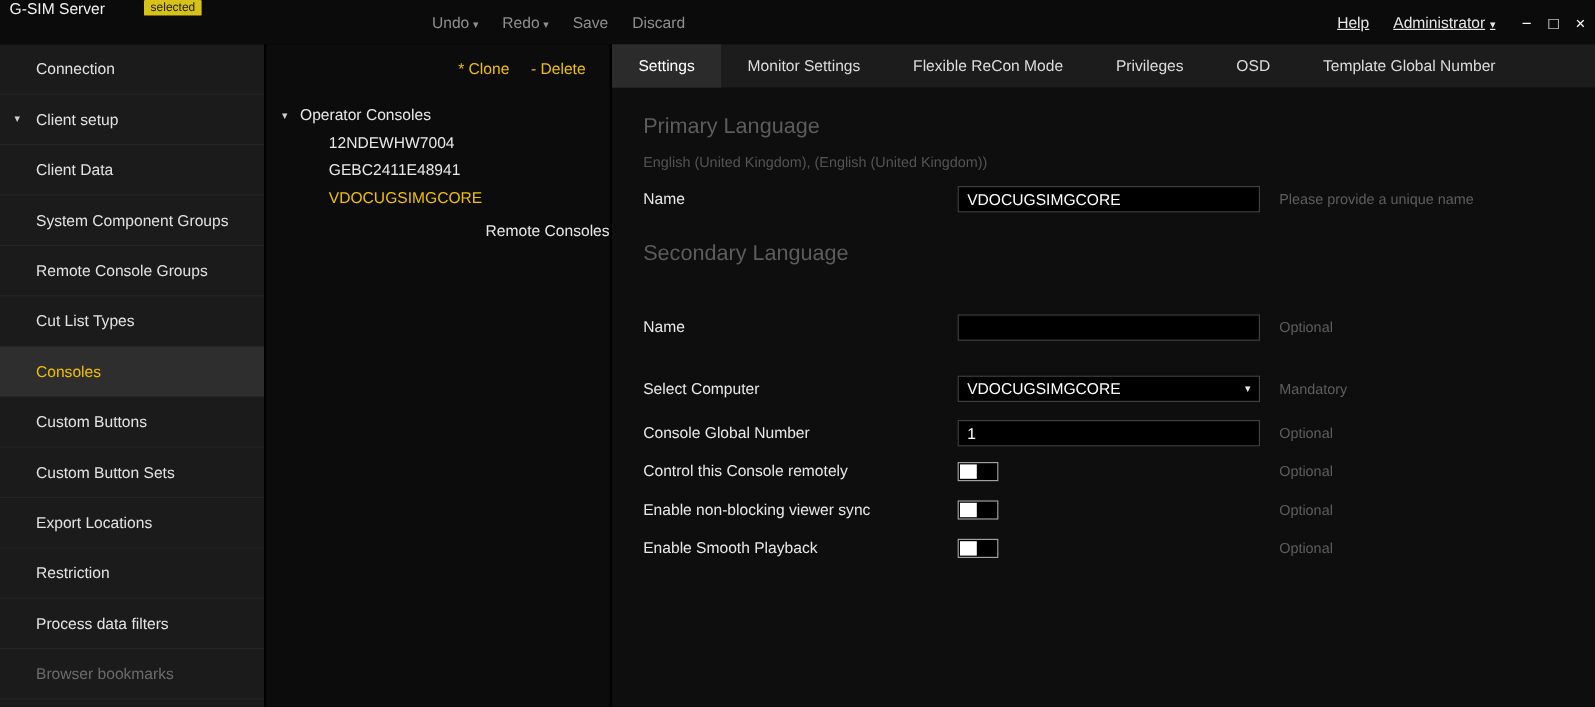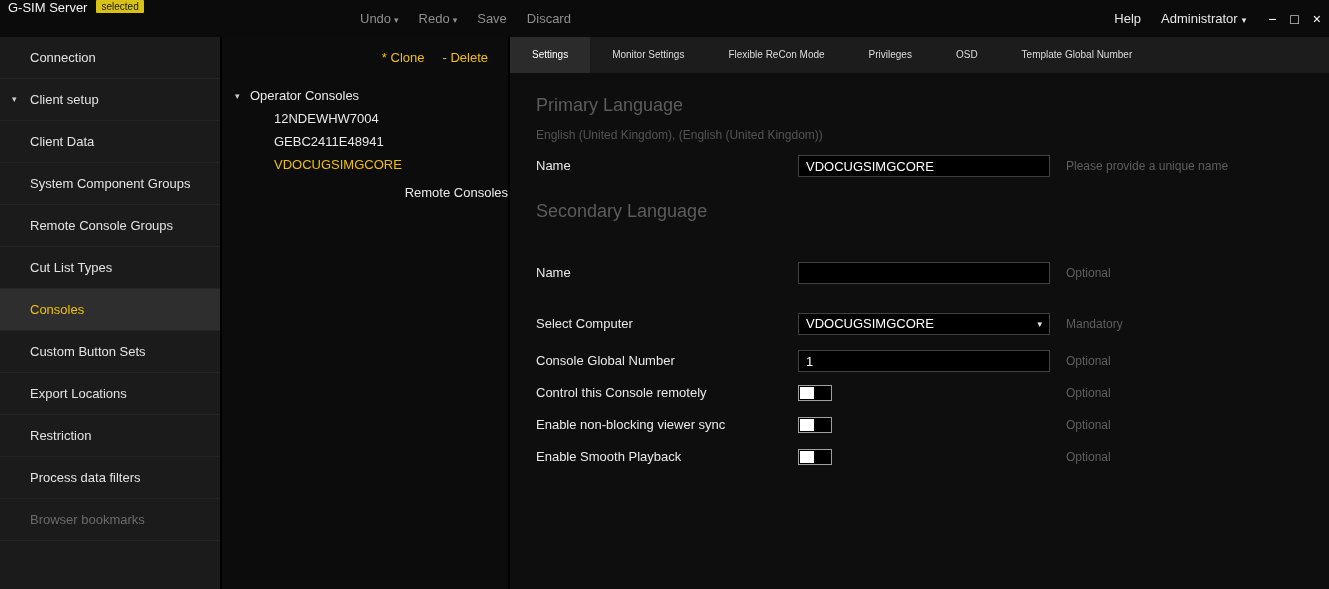--- a/index.html
+++ b/index.html
@@ -6,28 +6,28 @@
   html,body { width:1329px; height:589px; overflow:hidden; background:#000; 
               font-family:"Liberation Sans", sans-serif; }
 
   
   .titlebar { position:absolute; left:0; top:0; width:1329px; height:37px;
               background:#0b0b0b; }
   .tb-left { position:absolute; left:8px; top:0; height:37px; display:flex;
              align-items:flex-start; gap:9px; }
   .app-title { color:#f2f2f2; font-size:13px; }
   .badge { background:#d8c21a; color:#1a1a00; font-size:10px; padding:1px 5px;
-           border-radius:1px; }
+           border-radius:1px;margin-left:24px; }
   .tb-center { position:absolute; left:360px; top:0; height:37px; display:flex;
                align-items:center; gap:20px; }
   .tb-item { color:#8f8f8f; font-size:13px; cursor:default; white-space:nowrap; }
   .tb-item .caret { font-size:9px; color:#8f8f8f; margin-left:3px; }
   .tb-right { position:absolute; right:8px; top:0; height:37px; display:flex;
               align-items:center; gap:20px; }
-  .tb-text { color:#e6e6e6; font-size:13px; white-space:nowrap; }
+  .tb-text { color:#e6e6e6; font-size:13px; white-space:nowrap;text-decoration:underline; }
   .tb-text .caret { font-size:9px; margin-left:4px; }
   .win-controls { display:flex; align-items:center; gap:14px; margin-left:2px; }
   .win-btn { color:#fff; font-size:14px; line-height:14px; cursor:default; }
 
   
   .sidebar { position:absolute; left:0; top:37px; width:220px; height:552px;
              background:#1b1b1b; }
   .side-item { position:relative; height:42px; line-height:41px; padding-left:30px;
                color:#e2e2e2; font-size:13px; border-bottom:1px solid #242424;
                cursor:default; white-space:nowrap; }
@@ -49,21 +49,21 @@
                 font-size:13px; cursor:default; }
   .tree-child.selected { color:#f0c000; }
   .tree-root2 { height:22px; line-height:22px; padding-left:28px; margin-top:6px;
                 color:#e8e8e8; font-size:13px; cursor:default;text-align:right; }
 
   
   .main { position:absolute; left:509px; top:37px; width:820px; height:552px;
           background:#0e0e0e; border-left:1px solid #000; }
   .tabbar { position:absolute; left:0; top:0; width:820px; height:36px;
             background:#1c1c1c; display:flex; }
-  .tab { height:36px; line-height:36px; padding:0 22px; color:#dcdcdc; font-size:10px;
+  .tab { height:36px; line-height:36px; padding:0 22px; color:#dcdcdc; font-size:13px;
          cursor:default; white-space:nowrap; }
   .tab.active { background:#2b2b2b; color:#fff; }
 
   .content { position:absolute; left:0; top:36px; width:799px; height:516px;padding-left:38px; }
   .section-h { position:absolute; left:26px; color:#5c5c5c; font-size:18px;
                font-weight:400; }
   .section-sub { position:absolute; left:26px; color:#545454; font-size:12px; }
   .row { position:absolute; left:0; width:820px; height:24px; }
   .row .f-label { position:absolute; left:26px; top:0; line-height:24px;
                   color:#e8e8e8; font-size:13px; white-space:nowrap; }
@@ -111,20 +111,21 @@
   <div class="side-item"><span>Connection</span></div>
   <div class="side-item">
     <span class="side-caret">▾</span>
     <span>Client setup</span>
   </div>
   <div class="side-item"><span>Client Data</span></div>
   <div class="side-item"><span>System Component Groups</span></div>
   <div class="side-item"><span>Remote Console Groups</span></div>
   <div class="side-item"><span>Cut List Types</span></div>
   <div class="side-item selected"><span>Consoles</span></div>
+  <div class="side-item"><span>Custom Buttons</span></div>
   <div class="side-item"><span>Custom Button Sets</span></div>
   <div class="side-item"><span>Export Locations</span></div>
   <div class="side-item"><span>Restriction</span></div>
   <div class="side-item"><span>Process data filters</span></div>
   <div class="side-item disabled"><span>Browser bookmarks</span></div>
 </nav>
 
 <section class="treepanel">
   <div class="tree-actions">
     <span class="tree-action">* Clone</span>

